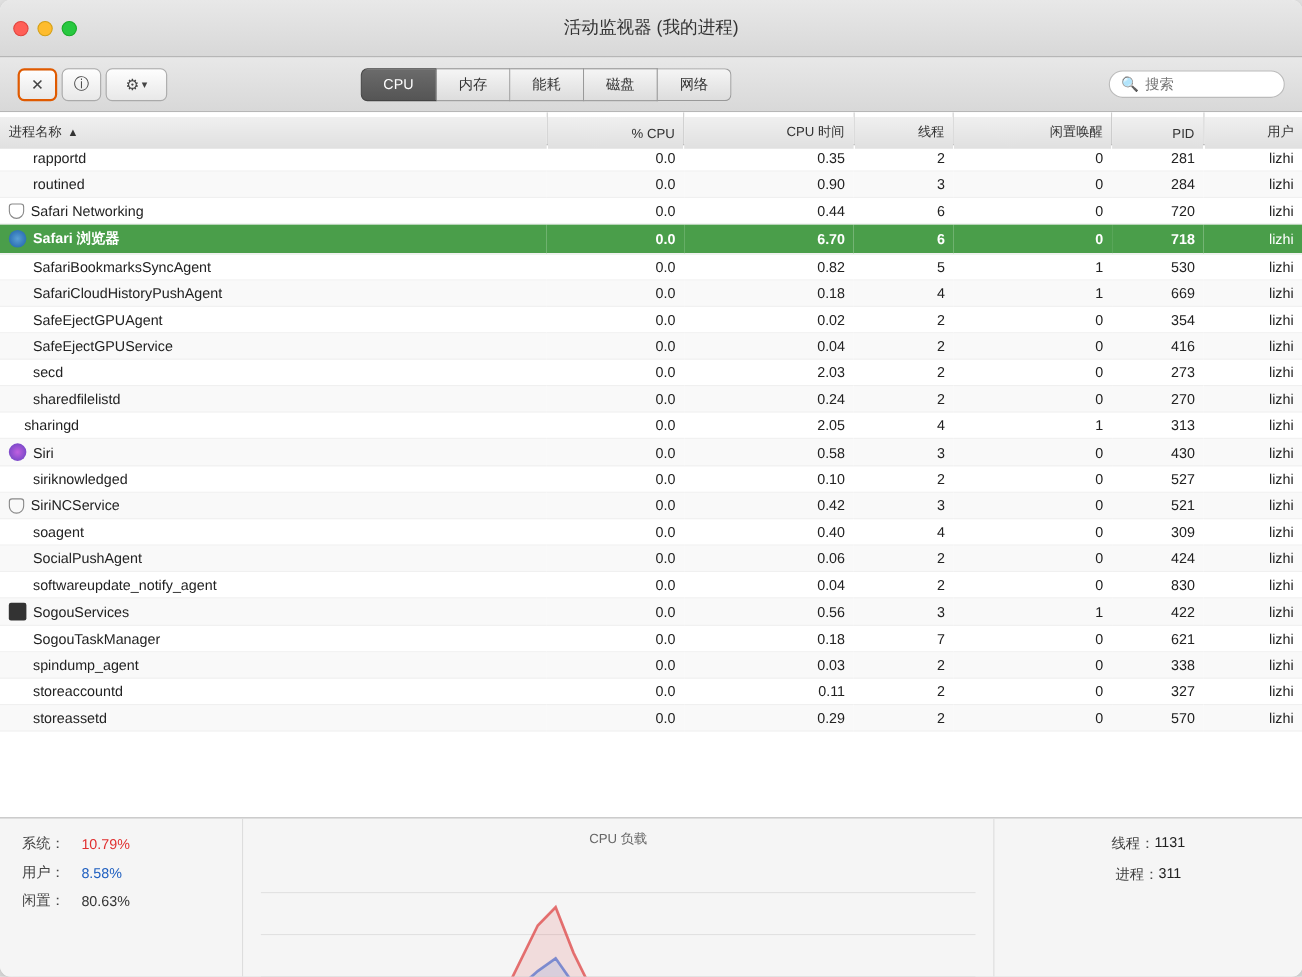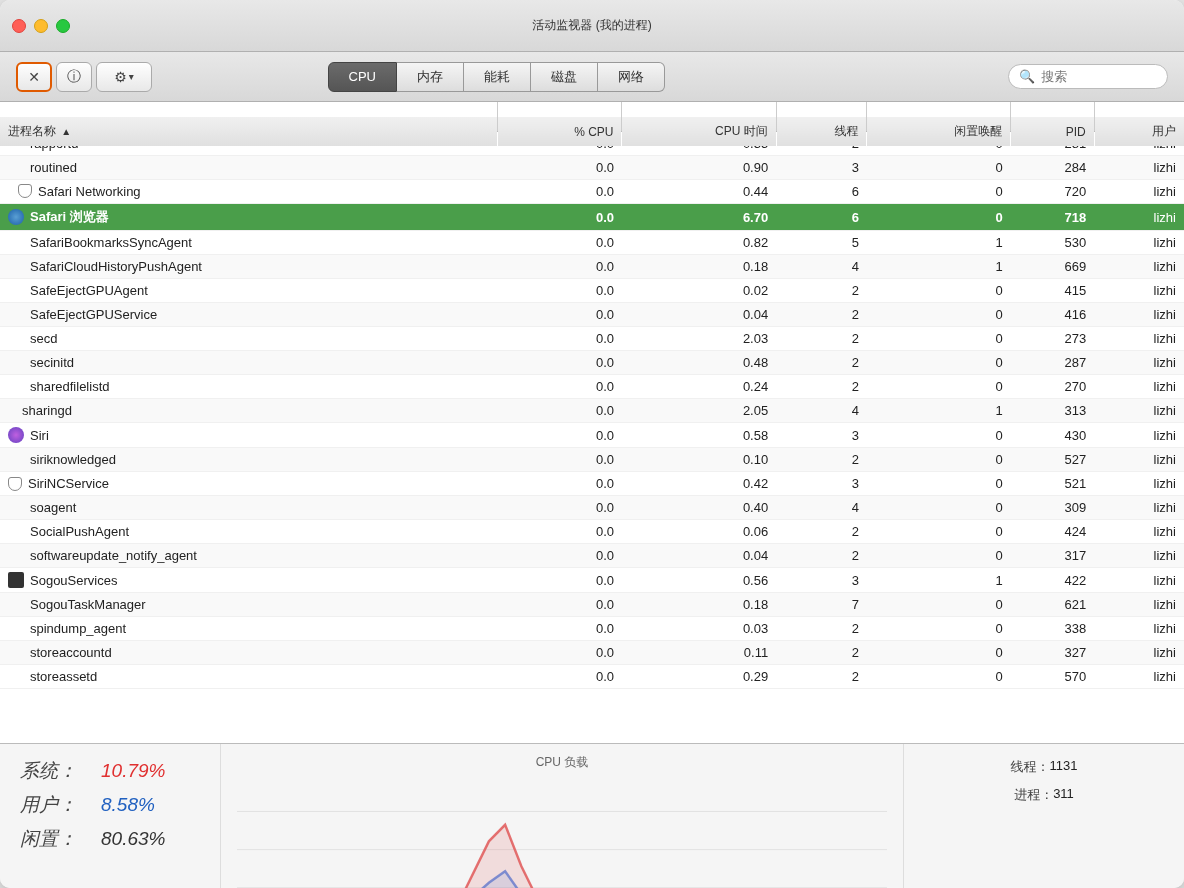--- a/index.html
+++ b/index.html
@@ -49,21 +49,21 @@
       font-size: 9px;
       color: transparent;
     }
     .wc-close { background: #ff5f57; border-color: #e0443e; }
     .wc-min { background: #febc2e; border-color: #d4a017; }
     .wc-max { background: #28c840; border-color: #1aab29; }
     .title-text {
       position: absolute;
       left: 50%;
       transform: translateX(-50%);
-      font-size: 12px;
+      font-size: 16px;
       color: #333;
       font-weight: 500;
     }
     
     .toolbar {
       background: linear-gradient(to bottom, #e8e8e8, #d8d8d8);
       height: 50px;
       display: flex;
       align-items: center;
       padding: 0 16px;
@@ -154,21 +154,21 @@
     thead th {
       background: linear-gradient(to bottom, #f0f0f0, #e0e0e0);
       border-bottom: 1px solid #bbb;
       border-right: 1px solid #ccc;
       padding: 6px 8px;
       text-align: right;
       font-size: 12px;
       font-weight: 500;
       color: #333;
       position: sticky;
-      top: 15px;
+      top: 4px;
       z-index: 1;
       white-space: nowrap;
     }
     thead th:first-child {
       text-align: left;
       width: 42%;
     }
     thead th:last-child { border-right: none; }
     tbody tr {
       border-bottom: 1px solid #f0f0f0;
@@ -219,23 +219,22 @@
     .stats-left {
       padding: 14px 20px;
       min-width: 220px;
       display: flex;
       flex-direction: column;
       gap: 8px;
     }
     .stat-row {
       display: flex;
       align-items: center;
-      gap: 24px;
-      font-size: 19px;
-      font-style: italic;
+      gap: 4px;
+      font-size: 13px;
     }
     .stat-label { color: #444; min-width: 50px; }
     .stat-value-red { color: #e03030; font-weight: 500; }
     .stat-value-blue { color: #2060c0; font-weight: 500; }
     .stat-value-dark { color: #333; font-weight: 500; }
     .chart-area {
       flex: 1;
       padding: 10px 16px;
       border-left: 1px solid #ddd;
       border-right: 1px solid #ddd;
@@ -346,21 +345,21 @@
               <span>routined</span>
             </td>
             <td>0.0</td>
             <td>0.90</td>
             <td>3</td>
             <td>0</td>
             <td>284</td>
             <td>lizhi</td>
           </tr>
           <tr>
-            <td style="display: flex; align-items: flex-start; gap: 6px; padding: 4px 8px; margin-left: 10px;">
+            <td style="display: flex; align-items: flex-end; gap: 6px; padding: 4px 8px;">
               <span class="process-icon icon-shield"></span>
               <span>Safari Networking</span>
             </td>
             <td>0.0</td>
             <td>0.44</td>
             <td>6</td>
             <td>0</td>
             <td>720</td>
             <td>lizhi</td>
           </tr>
@@ -402,21 +401,21 @@
           </tr>
           <tr>
             <td style="display: flex; align-items: center; gap: 6px; padding: 4px 8px;">
               <span style="width: 16px; display: inline-block;"></span>
               <span>SafeEjectGPUAgent</span>
             </td>
             <td>0.0</td>
             <td>0.02</td>
             <td>2</td>
             <td>0</td>
-            <td>415</td>
+            <td>354</td>
             <td>lizhi</td>
           </tr>
           <tr>
             <td style="display: flex; align-items: center; gap: 6px; padding: 4px 8px;">
               <span style="width: 16px; display: inline-block;"></span>
               <span>SafeEjectGPUService</span>
             </td>
             <td>0.0</td>
             <td>0.04</td>
             <td>2</td>
@@ -427,32 +426,20 @@
           <tr>
             <td style="display: flex; align-items: center; gap: 6px; padding: 4px 8px;">
               <span style="width: 16px; display: inline-block;"></span>
               <span>secd</span>
             </td>
             <td>0.0</td>
             <td>2.03</td>
             <td>2</td>
             <td>0</td>
             <td>273</td>
-            <td>lizhi</td>
-          </tr>
-          <tr>
-            <td style="display: flex; align-items: center; gap: 6px; padding: 4px 8px;">
-              <span style="width: 16px; display: inline-block;"></span>
-              <span>secinitd</span>
-            </td>
-            <td>0.0</td>
-            <td>0.48</td>
-            <td>2</td>
-            <td>0</td>
-            <td>287</td>
             <td>lizhi</td>
           </tr>
           <tr>
             <td style="display: flex; align-items: center; gap: 6px; padding: 4px 8px;">
               <span style="width: 16px; display: inline-block;"></span>
               <span>sharedfilelistd</span>
             </td>
             <td>0.0</td>
             <td>0.24</td>
             <td>2</td>
@@ -534,21 +521,21 @@
           </tr>
           <tr>
             <td style="display: flex; align-items: center; gap: 6px; padding: 4px 8px;">
               <span style="width: 16px; display: inline-block;"></span>
               <span>softwareupdate_notify_agent</span>
             </td>
             <td>0.0</td>
             <td>0.04</td>
             <td>2</td>
             <td>0</td>
-            <td>317</td>
+            <td>830</td>
             <td>lizhi</td>
           </tr>
           <tr>
             <td style="display: flex; align-items: center; gap: 6px; padding: 4px 8px;">
               <span class="process-icon icon-sogou"></span>
               <span>SogouServices</span>
             </td>
             <td>0.0</td>
             <td>0.56</td>
             <td>3</td>

